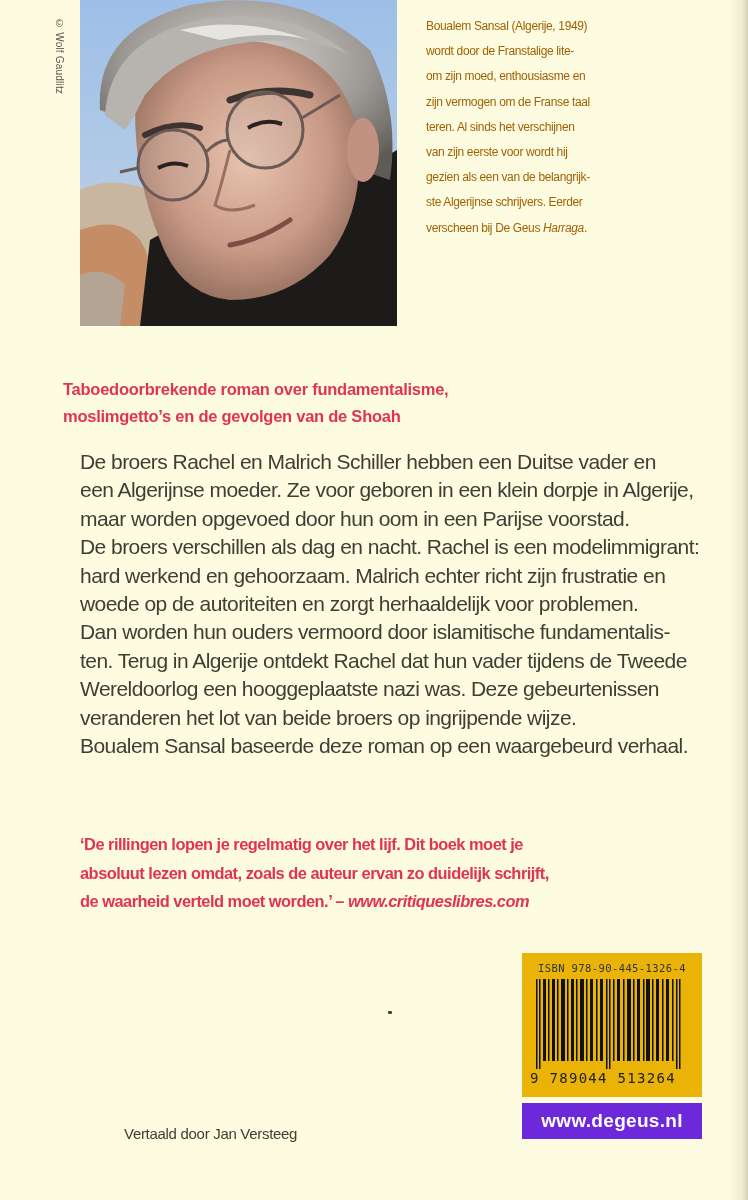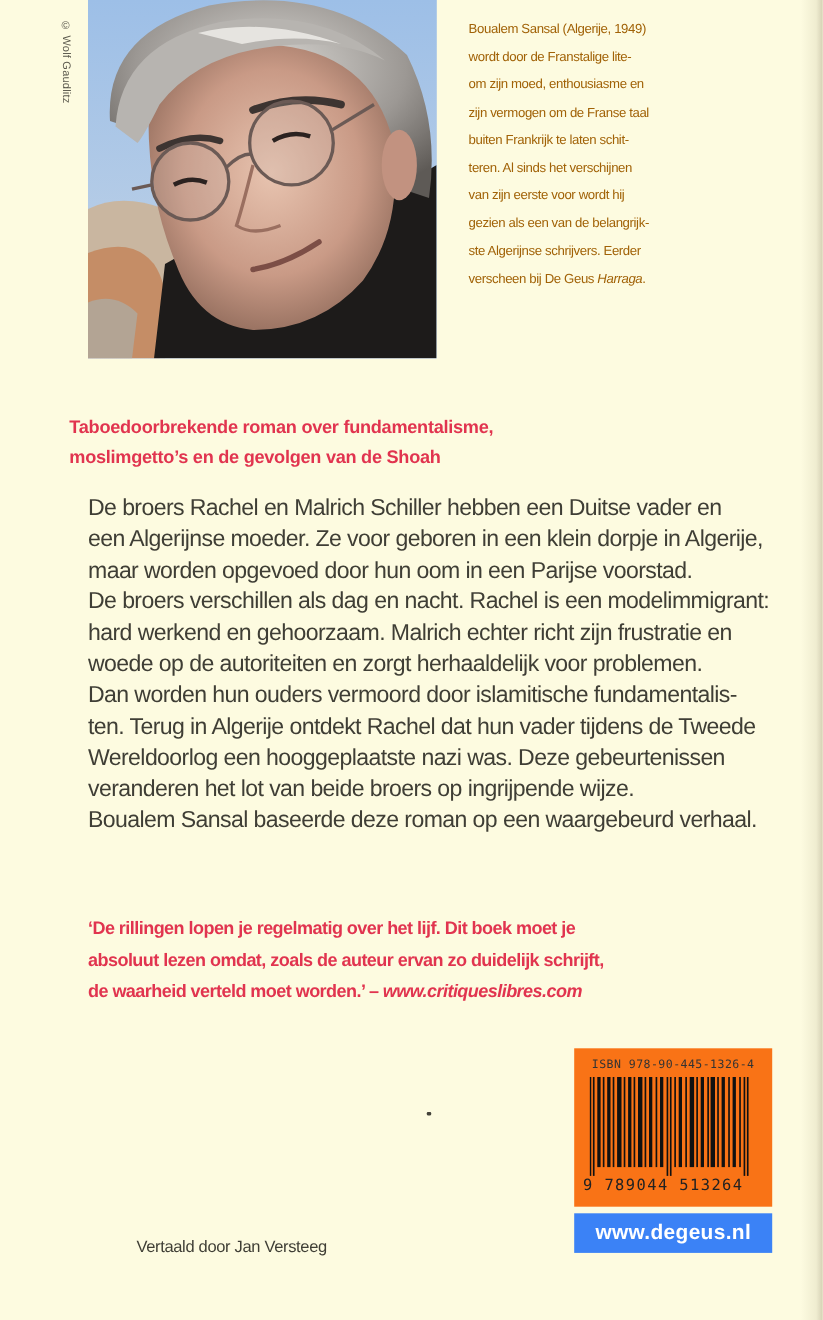--- a/index.html
+++ b/index.html
@@ -46,38 +46,38 @@
   .summary .line { display: block; white-space: nowrap; }
   .quote {
     position: absolute; left: 80px; top: 830px;
     font-size: 16.4px; line-height: 28.5px; font-weight: bold;
     color: #e1344f; letter-spacing: -0.5px;
   }
   .quote .line { display: block; white-space: nowrap; }
   .quote i { font-style: italic; }
   .barcode-box {
     position: absolute; left: 522px; top: 953px; width: 180px; height: 144px;
-    background: #f97316;
+    background: #eab308;
   }
   .isbn-text {
     position: absolute; left: 16px; top: 9px;
     font-family: "DejaVu Sans Mono", monospace; font-size: 10.5px;
     color: #333; letter-spacing: 0.4px; white-space: nowrap;
   }
   .bars {
     position: absolute; left: 14px; top: 26px; width: 150px; height: 90px;
   }
   .ean-digits {
     position: absolute; left: 8px; top: 117px;
     font-family: "DejaVu Sans Mono", monospace; font-size: 14px;
     color: #222; letter-spacing: 1.3px; white-space: nowrap;
   }
   .web-badge {
     position: absolute; left: 522px; top: 1103px; width: 180px; height: 36px;
-    background: #3b82f6;
+    background: #6d28d9;
     color: #fff; font-weight: bold; font-size: 19px;
     display: flex; align-items: center; justify-content: center;
     letter-spacing: 0.3px;
   }
   .translator {
     position: absolute; left: 80px; top: 1125px;
     font-size: 15px; color: #3f3e35; letter-spacing: -0.3px; margin-left: 44px;
   }
   .speck {
     position: absolute; left: 388px; top: 1011px; width: 4px; height: 3px;
@@ -142,21 +142,20 @@
 
     <path d="M150 245 Q180 240 210 220" stroke="#7c4e46" stroke-width="5" fill="none" stroke-linecap="round"></path>
   </svg>
 </div>
 
 <div class="bio">
   <span class="line">Boualem Sansal (Algerije, 1949)</span>
   <span class="line">wordt door de Franstalige lite-</span>
   <span class="line">om zijn moed, enthousiasme en</span>
   <span class="line">zijn vermogen om de Franse taal</span>
-  <span class="line">buiten Frankrijk te laten schit-</span>
   <span class="line">teren. Al sinds het verschijnen</span>
   <span class="line">van zijn eerste voor wordt hij</span>
   <span class="line">gezien als een van de belangrijk-</span>
   <span class="line">ste Algerijnse schrijvers. Eerder</span>
   <span class="line"><span>verscheen bij De Geus </span><i>Harraga</i><span>.</span></span>
 </div>
 
 <div class="tagline">
   <span class="line">Taboedoorbrekende roman over fundamentalisme,</span>
   <span class="line">moslimgetto’s en de gevolgen van de Shoah</span>

